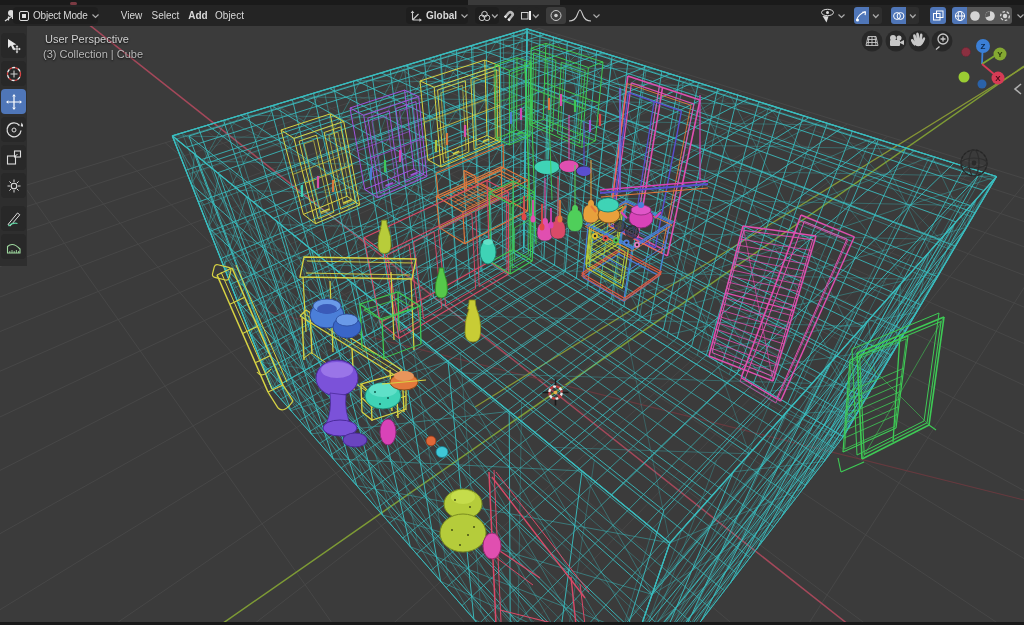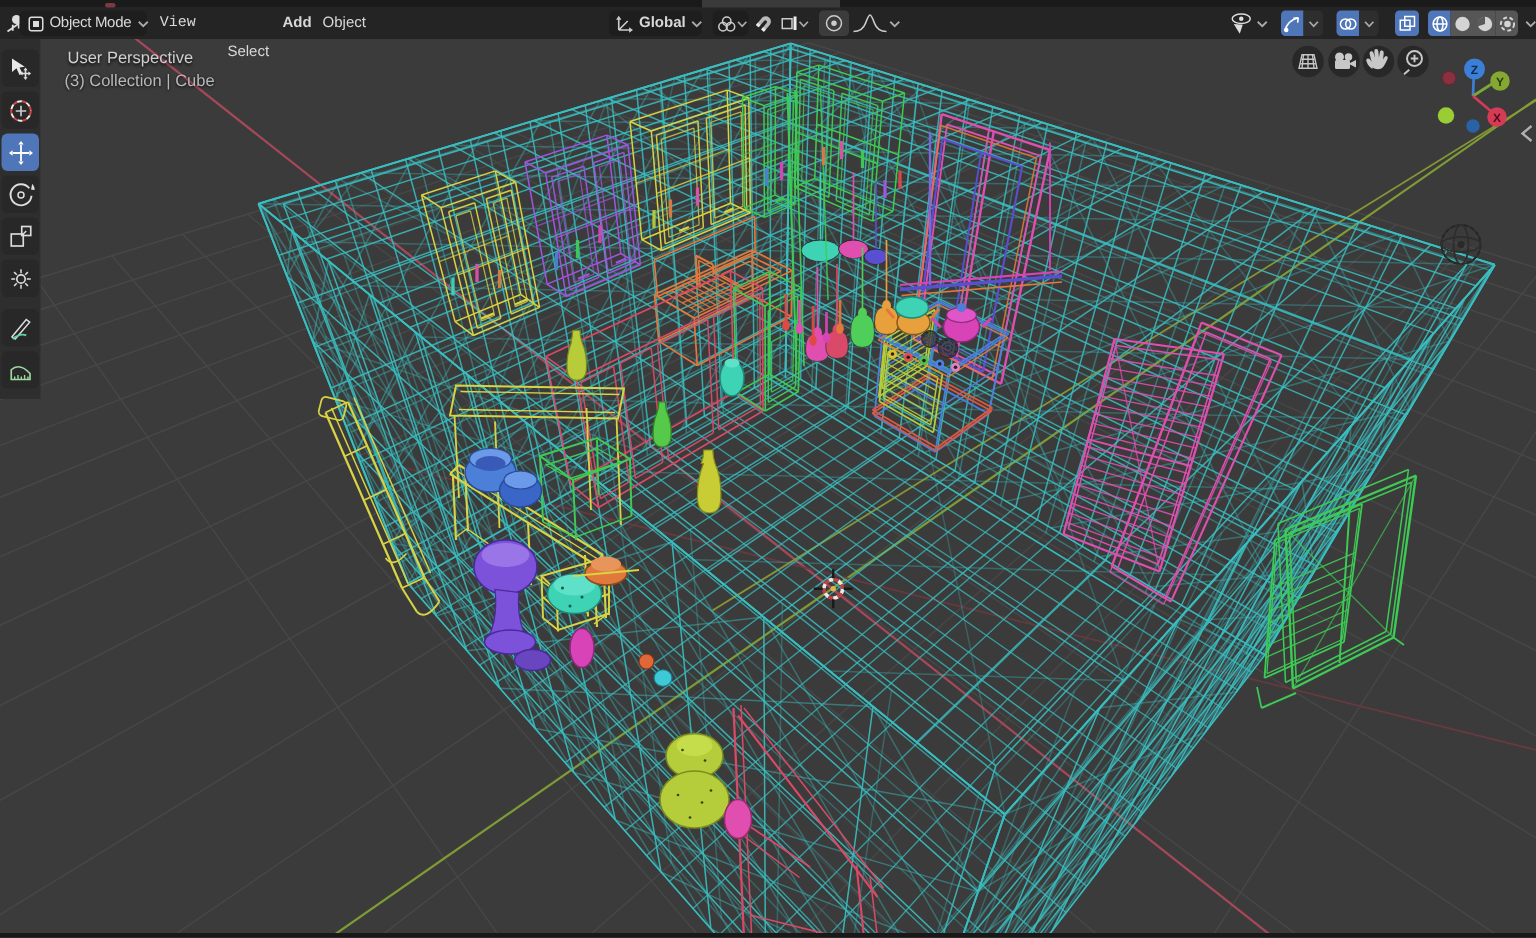--- a/index.html
+++ b/index.html
@@ -1545,22 +1545,22 @@
  <div class="ddbox" style="left:13px; width:85px; padding:0 4px;">
    <svg width="13" height="12">
         <rect x="2.5" y="1.5" width="9" height="9" rx="1.5" fill="none" stroke="#ddd"></rect>
         <rect x="5" y="4" width="4" height="4" fill="#ddd"></rect>
       </svg>
    <span style="margin:0 3px; letter-spacing:-0.2px;">Object Mode</span>
    <svg class="chev" width="9" height="8">
         <path d="M1.5 2.5 l3 3 l3 -3" stroke="#aaa" stroke-width="1.2" fill="none"></path>
       </svg>
  </div>
- <div class="abs" style="left:105px; width:27px; justify-content:center;font-family:Liberation Mono, monospace;">View</div>
- <div class="abs" style="left:150px; width:31px; justify-content:center;margin-top:19px;">Select</div>
+ <div class="abs" style="left:118px; width:27px; justify-content:center;">View</div>
+ <div class="abs" style="left:150px; width:31px; justify-content:center;">Select</div>
  <div class="abs" style="left:187px; width:22px; justify-content:center;font-weight:bold;">Add</div>
  <div class="abs" style="left:214px; width:31px; justify-content:center;">Object</div>
 
  <div class="ddbox" style="left:406px; width:62px; padding:0 4px;font-weight:bold;">
    <svg width="13" height="13">
         <path d="M2.5 11 L2.5 3 M2.5 11 L10.5 11 M2.5 11 L8.5 5" stroke="#ccc" stroke-width="1.1" fill="none"></path>
         <path d="M2.5 1.5 l-1.8 2.6 h3.6 z M12 11 l-2.6 -1.8 v3.6 z" fill="#ccc"></path>
       </svg>
    <span style="margin:0 3px;">Global</span>
    <svg class="chev" width="9" height="8">

